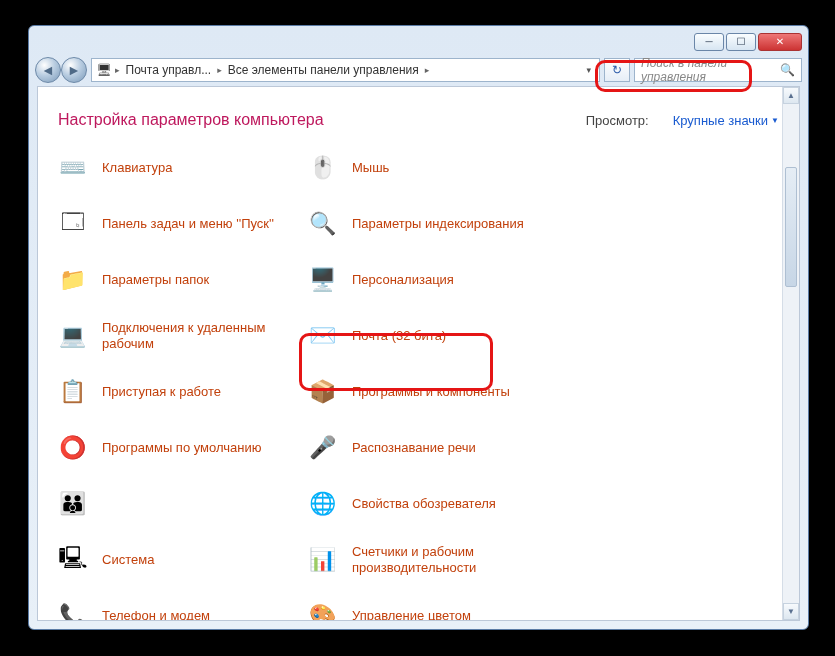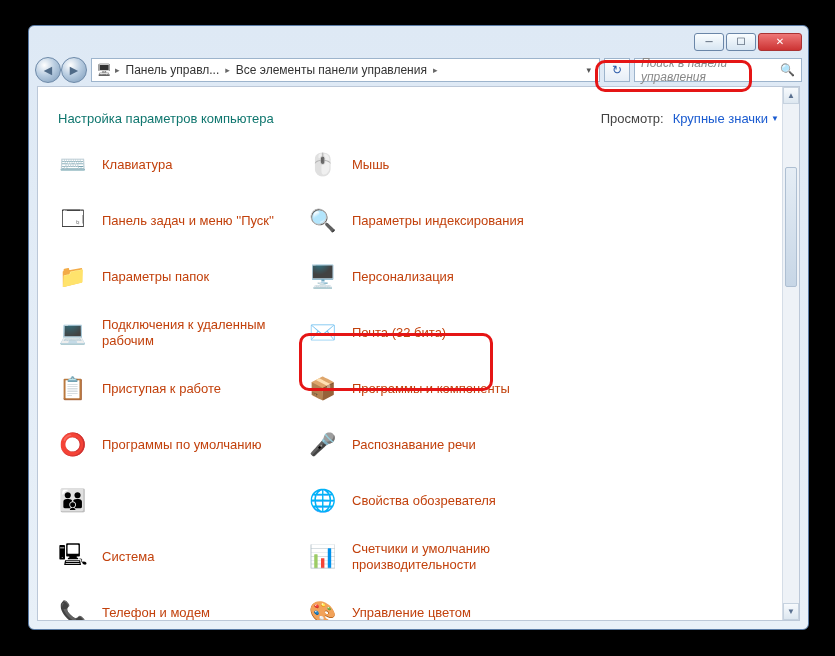--- a/index.html
+++ b/index.html
@@ -95,22 +95,22 @@
   overflow:hidden;
 }
 .header-row {
   padding: 24px 20px 18px 20px;
   display:flex;
   align-items:center;
   justify-content:space-between;
   color:#1a4a8a;
   font-size:13px;
 }
-.header-row .title { color:#0f766e; font-size:13px; }
-.view-area { display:flex; align-items:flex-end; gap:0; color:#444; position:relative;}
+.header-row .title { color:#be185d; font-size:16px; }
+.view-area { display:flex; align-items:flex-end; gap:15px; color:#444; position:relative;}
 .view-link { color:#1a5bd0; cursor:pointer; display:flex;align-items:center;gap:3px;padding-left:9px;}
 .view-link .tri { font-size:8px; }
 .highlight-box-1 {
   position:absolute;
   left: 595px; top: 60px;
   width: 157px; height: 32px;
   border: 3px solid #e51515;
   border-radius: 10px;
   pointer-events:none;
   z-index: 5;
@@ -175,21 +175,21 @@
   </div>
 
   <div class="navbar">
     <div class="nav-btns">
       <div class="nav-circle">◄</div>
       <div class="nav-circle">►</div>
     </div>
     <div class="addressbar">
       <span class="addr-icon">🖥</span>
       <span class="sep">▸</span>
-      <span class="crumb">Панель управл...</span>
+      <span class="crumb">Почта управл...</span>
       <span class="sep">▸</span>
       <span class="crumb">Все элементы панели управления</span>
       <span class="sep">▸</span>
       <span class="drop">▾</span>
     </div>
     <div class="refresh-btn">↻</div>
     <div class="searchbar">
       <span>Поиск в панели управления</span>
       <span class="mag">🔍</span>
     </div>
@@ -263,21 +263,21 @@
         <div class="cp-item">
           <div class="cp-icon">🌐</div>
           <div class="cp-label">Свойства обозревателя</div>
         </div>
         <div class="cp-item">
           <div class="cp-icon">🖳</div>
           <div class="cp-label">Система</div>
         </div>
         <div class="cp-item">
           <div class="cp-icon">📊</div>
-          <div class="cp-label">Счетчики и умолчанию производительности</div>
+          <div class="cp-label">Счетчики и рабочим производительности</div>
         </div>
         <div class="cp-item">
           <div class="cp-icon">📞</div>
           <div class="cp-label">Телефон и модем</div>
         </div>
         <div class="cp-item">
           <div class="cp-icon">🎨</div>
           <div class="cp-label">Управление цветом</div>
         </div>
       </div>

